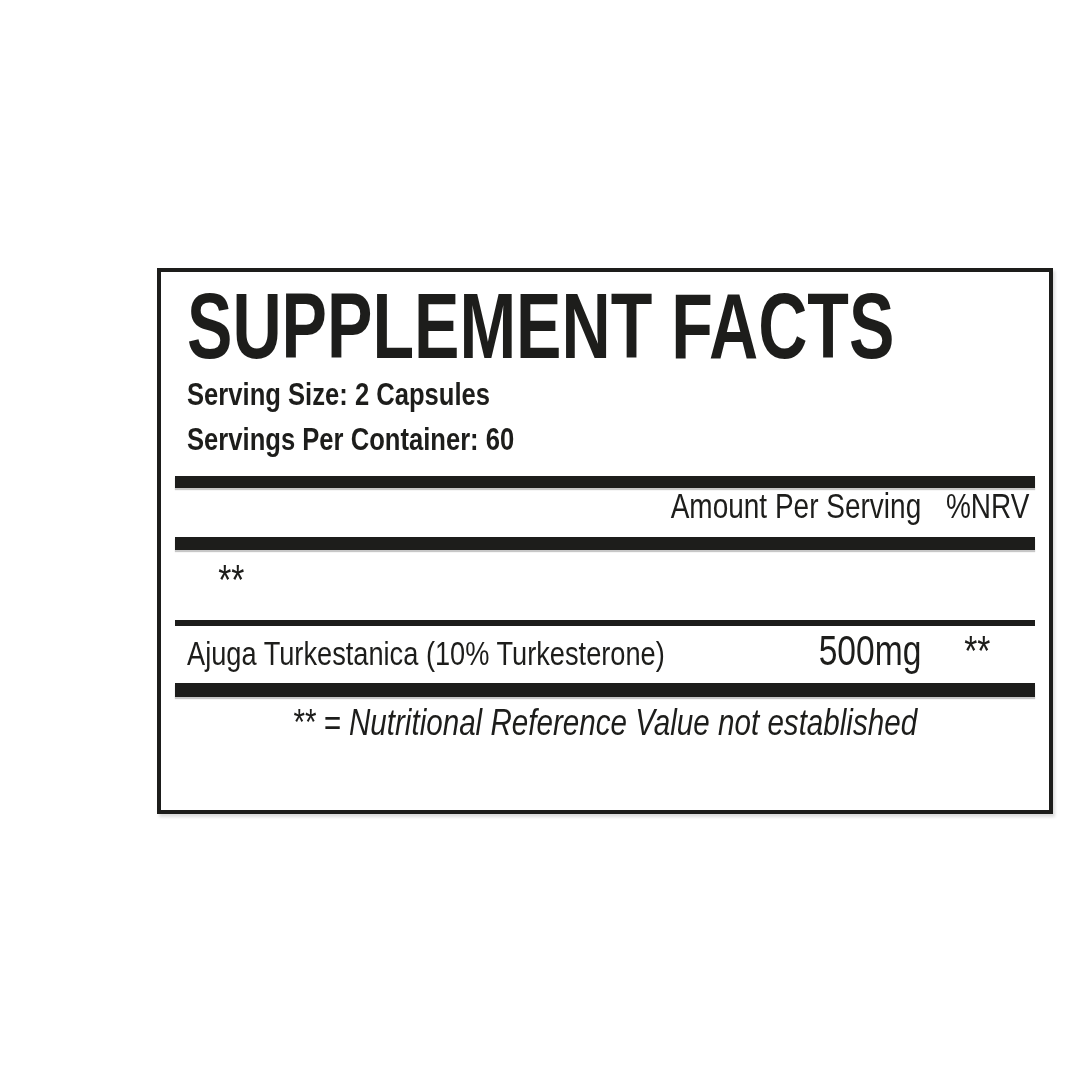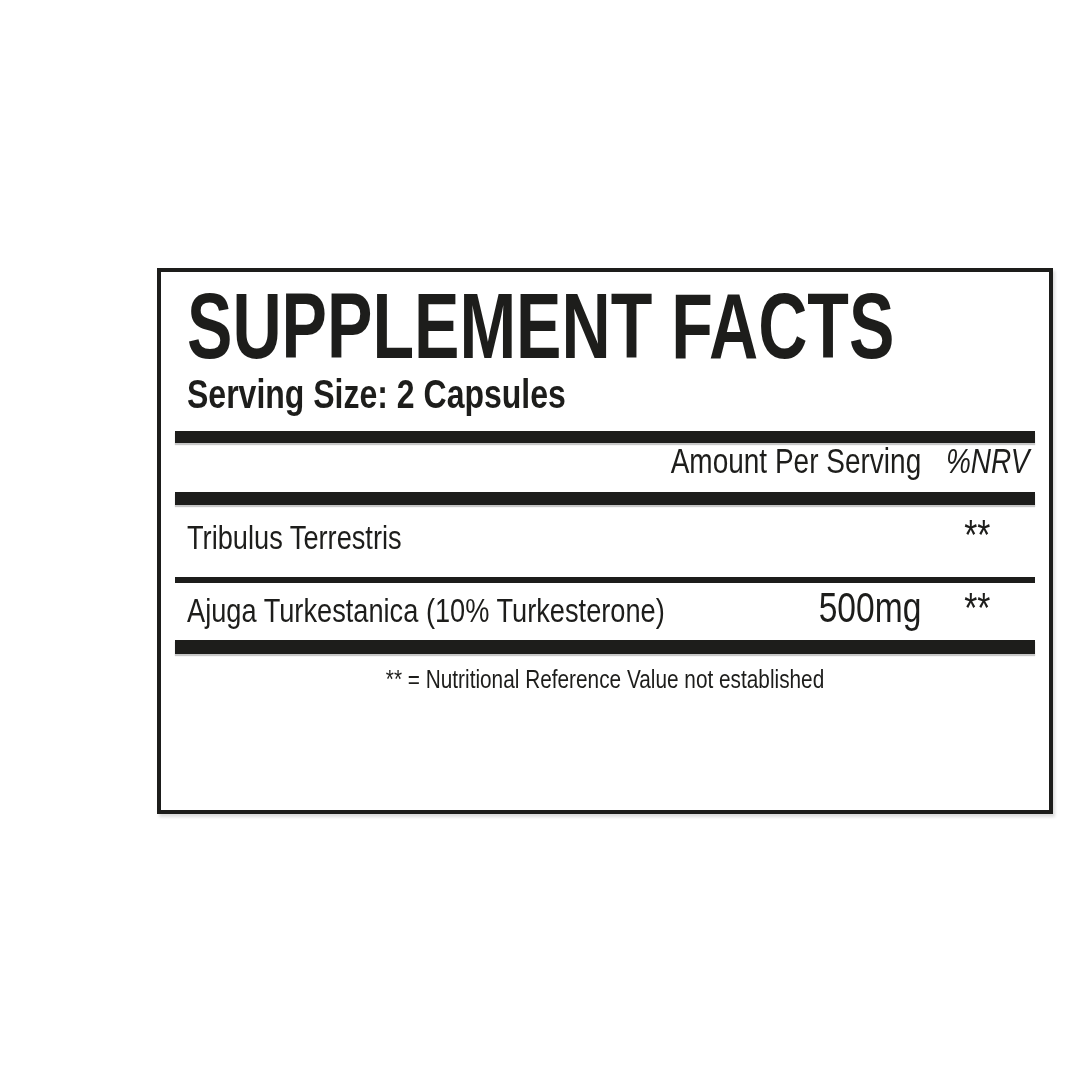--- a/index.html
+++ b/index.html
@@ -33,75 +33,75 @@
   .title-block{margin:8px 0 0 12px;height:92px;line-height:92px;}
   .title-text{
     font-size:92px;
     font-weight:bold;
     letter-spacing:0;
     transform:scaleX(0.74);
     transform-origin:0 50%;
     display:inline-block;
     white-space:nowrap;
   }
-  .serving-line{margin-left:12px;font-size:40px;font-weight:bold;line-height:45px;}
+  .serving-line{margin-left:12px;font-size:32px;font-weight:bold;line-height:45px;}
   .bar{height:13px;background:var(--ink);margin-top:14px;box-shadow:0 2px 1px rgba(0,0,0,0.22);}
   .bar.first{height:12px;}
   .bar.footer-bar{height:14px;margin-top:13px;}
   .rule{height:6px;background:var(--ink);margin-top:23px;}
 
   .hdr-row{display:flex;align-items:baseline;font-size:35px;line-height:35px;}
   .hdr-spacer{flex:1;}
   .col-amt{text-align:right;}
-  .col-nrv{width:114px;text-align:center;font-style:italic;}
+  .col-nrv{width:114px;text-align:center;}
   .hdr-row .col-nrv{text-align:right;padding-right:6px;}
 
   .ing-row{margin-top:13px;}
   .ing-row.second{margin-top:8px;}
   .ing-top{display:flex;align-items:baseline;}
   .ing-name{flex:1;font-size:34px;line-height:34px;margin-left:12px;}
   .ing-amt{font-size:42px;line-height:34px;text-align:right;}
   .ing-nrv{width:114px;font-size:42px;line-height:34px;padding-left:40px;}
   .ing-detail{font-size:34px;line-height:34px;margin:13px 0 0 12px;}
 
-  .footnote{margin-top:9px;text-align:center;font-size:26px;line-height:33px;}
+  .footnote{margin-top:9px;text-align:center;font-size:37px;line-height:33px;font-style:italic;}
 </style>
 </head>
 <body>
 
 <div class="panel">
 
   <div class="title-block">
     <span class="title-text">SUPPLEMENT FACTS</span>
   </div>
 
   <div class="serving-line">
     <span class="cx">Serving Size: 2 Capsules</span>
   </div>
 
+  <div class="serving-line">
+    <span class="cx">Servings Per Container: 60</span>
+  </div>
 
   <div class="bar first"></div>
 
   <div class="hdr-row">
     <div class="hdr-spacer"></div>
     <div class="col-amt">
       <span class="cx-r">Amount Per Serving</span>
     </div>
     <div class="col-nrv">
       <span class="cx-r">%NRV</span>
     </div>
   </div>
 
   <div class="bar"></div>
 
   <div class="ing-row">
     <div class="ing-top">
-      <div class="ing-name">
-        <span class="cx">Tribulus Terrestris</span>
-      </div>
       <div class="ing-nrv">
         <span class="cx-c">**</span>
       </div>
     </div>
   </div>
 
   <div class="rule"></div>
 
   <div class="ing-row second">
     <div class="ing-top">

